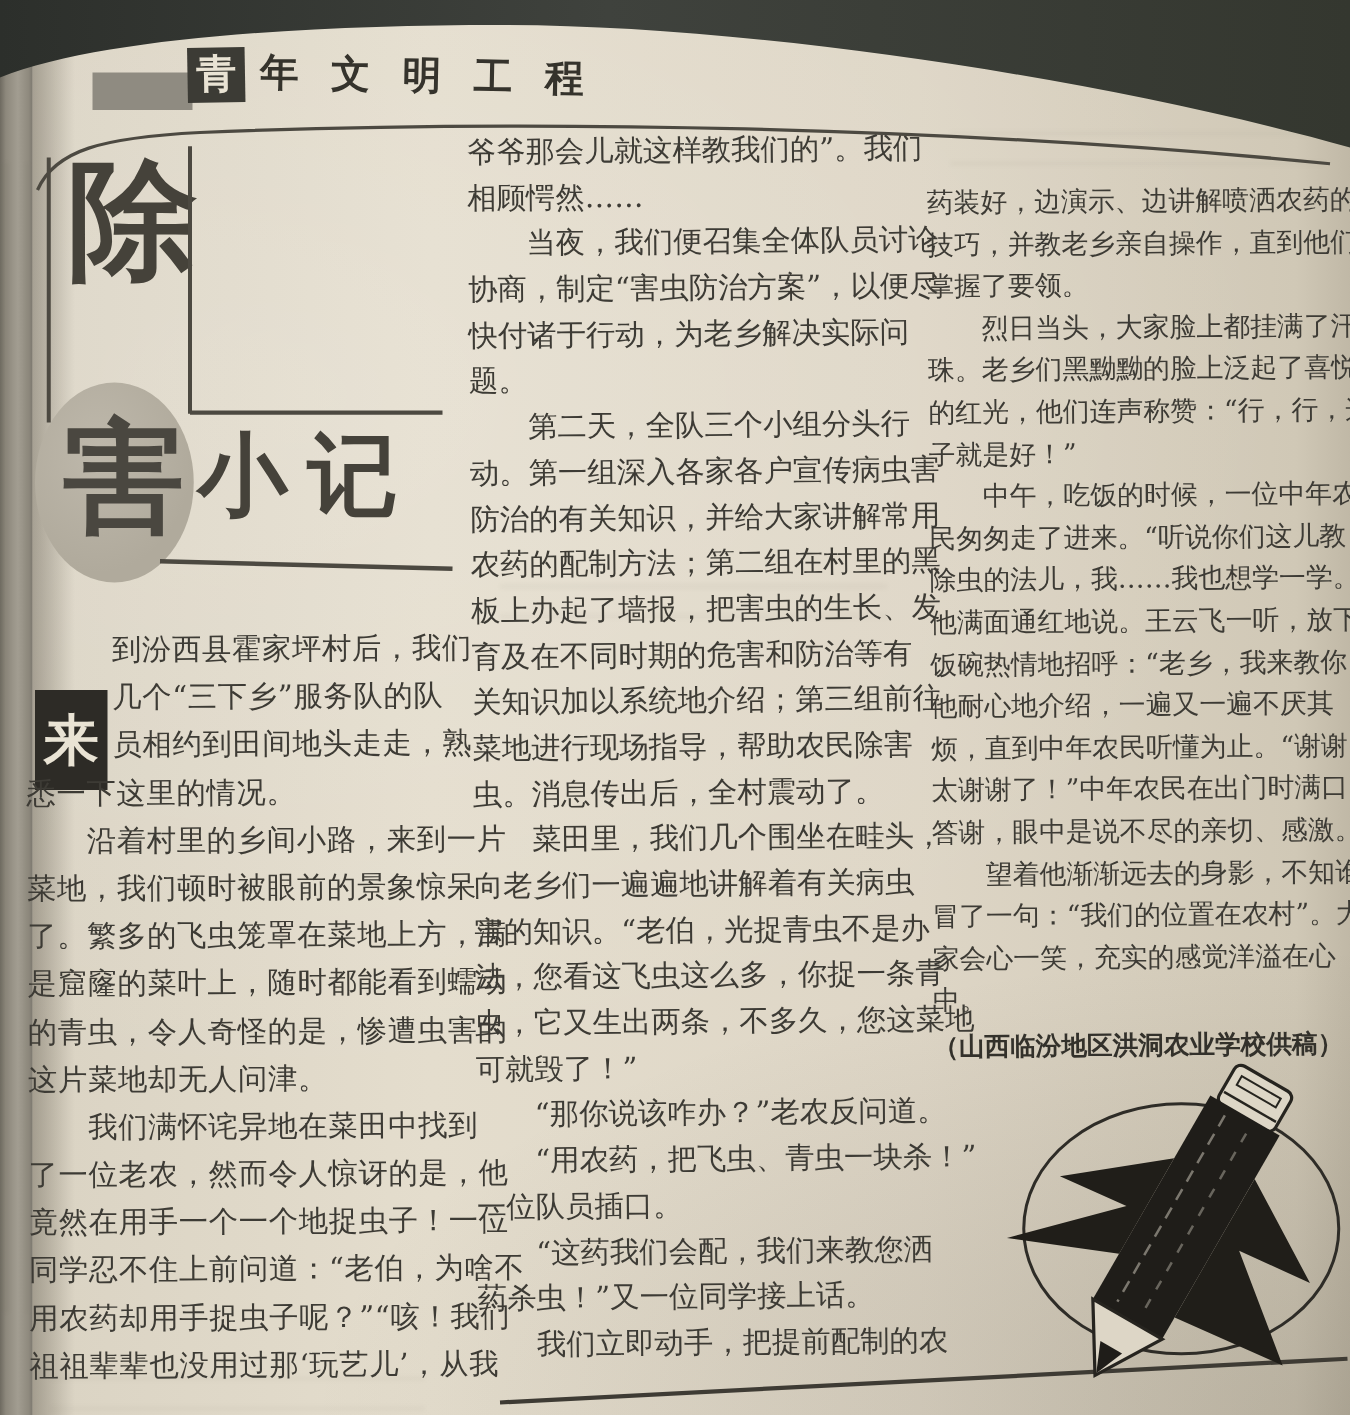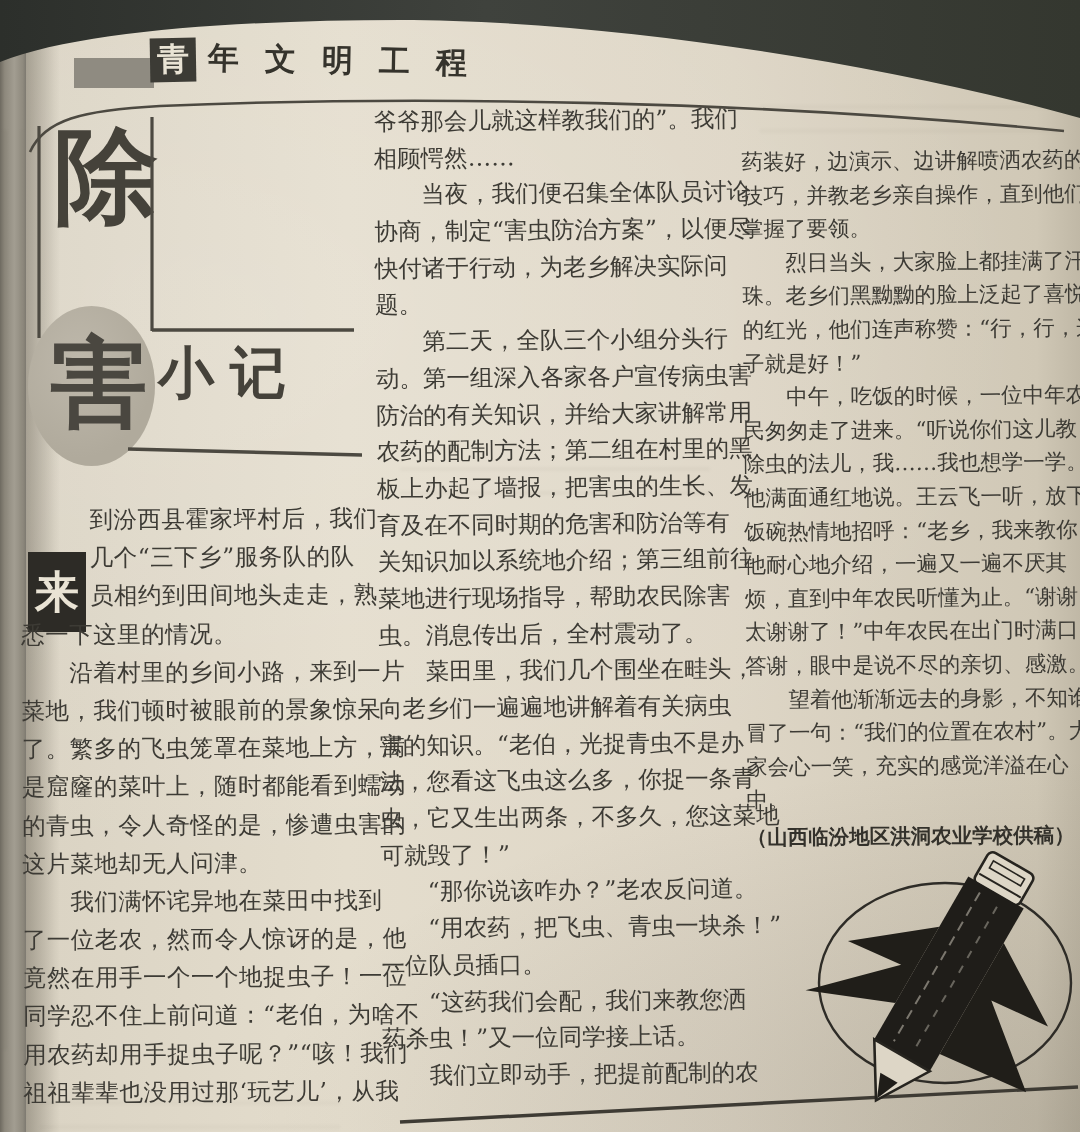--- a/index.html
+++ b/index.html
@@ -26,21 +26,21 @@
   .header-badge{position:absolute;left:150px;top:38px;width:46px;height:44px;background:#3c3b35;
     color:#e9e3d4;font-size:32px;font-weight:700;display:flex;align-items:center;justify-content:center;
     transform:rotate(-1deg);}
   .header-title{position:absolute;left:208px;top:40px;font-size:31px;font-weight:700;color:#35332c;
     letter-spacing:26px;white-space:nowrap;transform:rotate(1.1deg);}
   
   .title-chu{position:absolute;left:54px;top:124px;font-size:104px;font-weight:700;color:#45423a;line-height:1;}
   .title-circle{position:absolute;left:28px;top:306px;width:127px;height:160px;border-radius:50%;
     background:radial-gradient(60% 60% at 40% 35%, #beb8ab, #b0aa9c);}
   .title-hai{position:absolute;left:50px;top:334px;font-size:98px;font-weight:700;color:#4a4740;line-height:1;}
-  .title-xiaoji{position:absolute;left:158px;top:344px;font-size:56px;font-weight:700;color:#45423a;
+  .title-xiaoji{position:absolute;left:158px;top:344px;font-size:72px;font-weight:700;color:#45423a;
     letter-spacing:16px;line-height:1;white-space:nowrap;text-align:right;}
   
   .col{position:absolute;color:#3d3b35;}
   .col .line{white-space:nowrap;overflow:visible;}
   .col1{left:22px;top:503px;width:338px;font-size:23.5px;transform:rotate(-.3deg);}
   .col1 .line{height:38.2px;letter-spacing:.5px;}
   .col1 .line:nth-child(-n+3){margin-left:69px;}
   .col2{left:378px;top:104px;width:350px;font-size:23.5px;transform:rotate(-.55deg);}
   .col2 .line{height:36.7px;letter-spacing:0px;}
   .col3{left:744px;top:146px;width:336px;font-size:21.5px;transform:rotate(-.45deg);}

